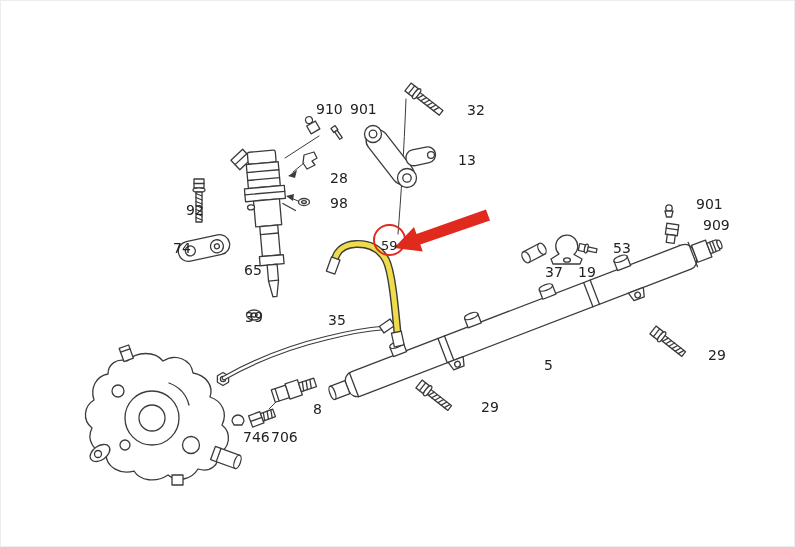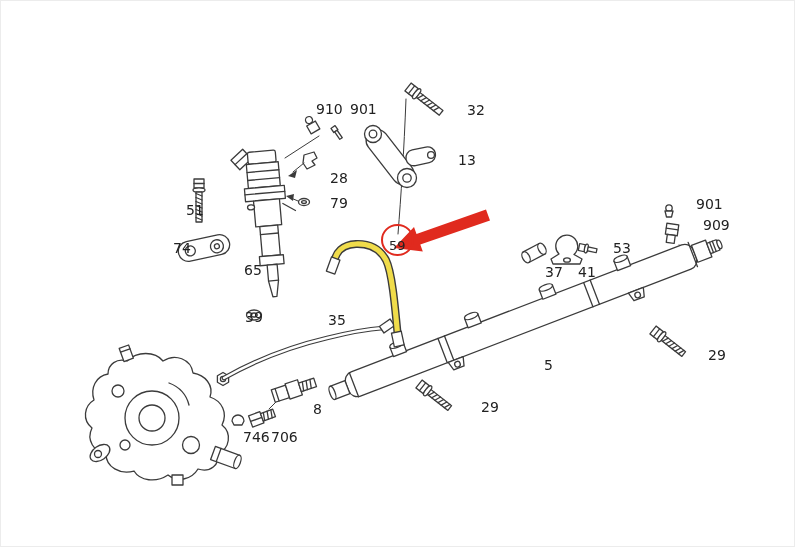--- a/index.html
+++ b/index.html
@@ -19,21 +19,20 @@
     position: absolute;
     font-size: 14px;
     color: var(--label-text, #222);
     white-space: nowrap;
   }
   .lbl-circled {
     border: 2px solid var(--marker-red, #e02a1e);
     border-radius: 50%;
     padding: 12px 6px 1px 6px;
     font-size: 13px;
-    margin-left: 8px;
   }
   .ln { fill: none; stroke: var(--line-art, #3b3b3b); stroke-width: 1.3; stroke-linecap: round; stroke-linejoin: round; }
   .thin { stroke-width: 1; }
   .dash { stroke-dasharray: 4 3; }
   .fw { fill: #ffffff; stroke: var(--line-art, #3b3b3b); stroke-width: 1.3; stroke-linejoin: round; }
   .dk { fill: var(--line-art, #3b3b3b); stroke: none; }
   .tube-dark  { fill: none; stroke: var(--line-art, #3b3b3b); stroke-width: 4.6; stroke-linecap: round; }
   .tube-light { fill: none; stroke: #ffffff; stroke-width: 2.4; stroke-linecap: round; }
   .y-out { fill: none; stroke: var(--line-art, #3b3b3b); stroke-width: 8;   stroke-linecap: round; }
   .y-in  { fill: none; stroke: var(--highlight-yellow, #f0dc4a); stroke-width: 5.2; stroke-linecap: round; }
@@ -280,29 +279,29 @@
       <polygon class="red" points="393,247 413,226 415.5,233 485,208.5 489,219.5 419.3,243.4 421.8,250.4"></polygon>
     </g>
   </svg>
 
   <div class="labels">
     <span class="lbl" style="left:299px;top:100px">910</span>
     <span class="lbl" style="left:333px;top:100px">901</span>
     <span class="lbl" style="left:450px;top:101px">32</span>
     <span class="lbl" style="left:441px;top:151px">13</span>
     <span class="lbl" style="left:313px;top:169px">28</span>
-    <span class="lbl" style="left:313px;top:194px">79</span>
-    <span class="lbl" style="left:169px;top:201px">51</span>
+    <span class="lbl" style="left:313px;top:194px">98</span>
+    <span class="lbl" style="left:169px;top:201px">92</span>
     <span class="lbl" style="left:156px;top:239px">74</span>
     <span class="lbl" style="left:227px;top:261px">65</span>
     <span class="lbl" style="left:228px;top:308px">39</span>
     <span class="lbl" style="left:311px;top:311px">35</span>
     <span class="lbl lbl-circled" style="left:356px;top:223px">59</span>
     <span class="lbl" style="left:528px;top:263px">37</span>
-    <span class="lbl" style="left:561px;top:263px">41</span>
+    <span class="lbl" style="left:561px;top:263px">19</span>
     <span class="lbl" style="left:596px;top:239px">53</span>
     <span class="lbl" style="left:679px;top:195px">901</span>
     <span class="lbl" style="left:686px;top:216px">909</span>
     <span class="lbl" style="left:527px;top:356px">5</span>
     <span class="lbl" style="left:691px;top:346px">29</span>
     <span class="lbl" style="left:464px;top:398px">29</span>
     <span class="lbl" style="left:296px;top:400px">8</span>
     <span class="lbl" style="left:226px;top:428px">746</span>
     <span class="lbl" style="left:254px;top:428px">706</span>
   </div>

